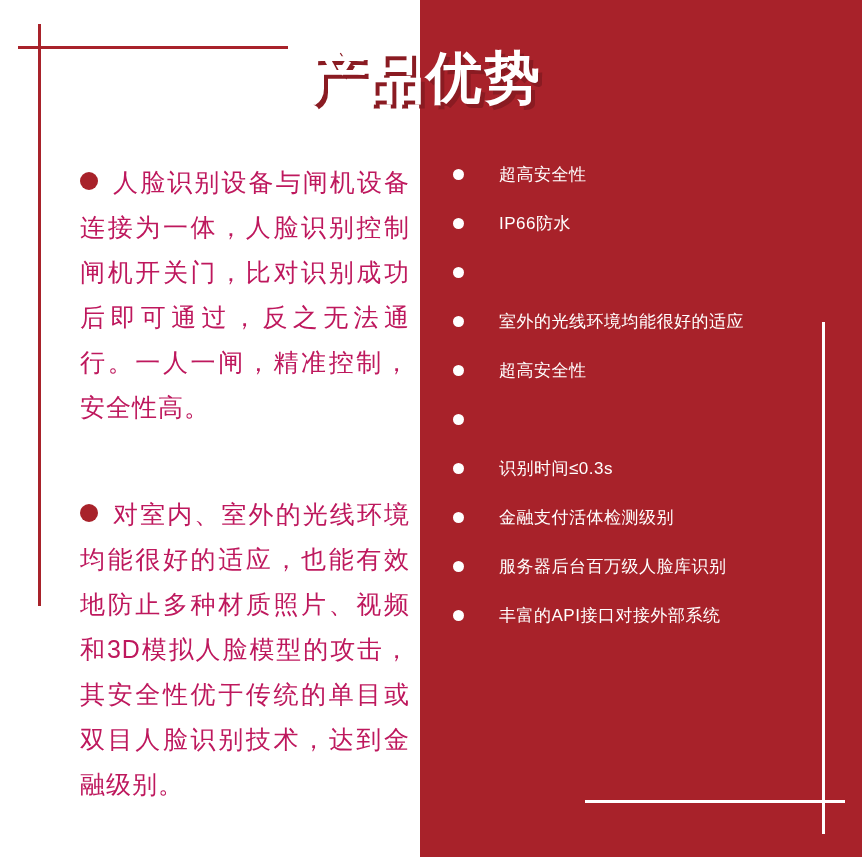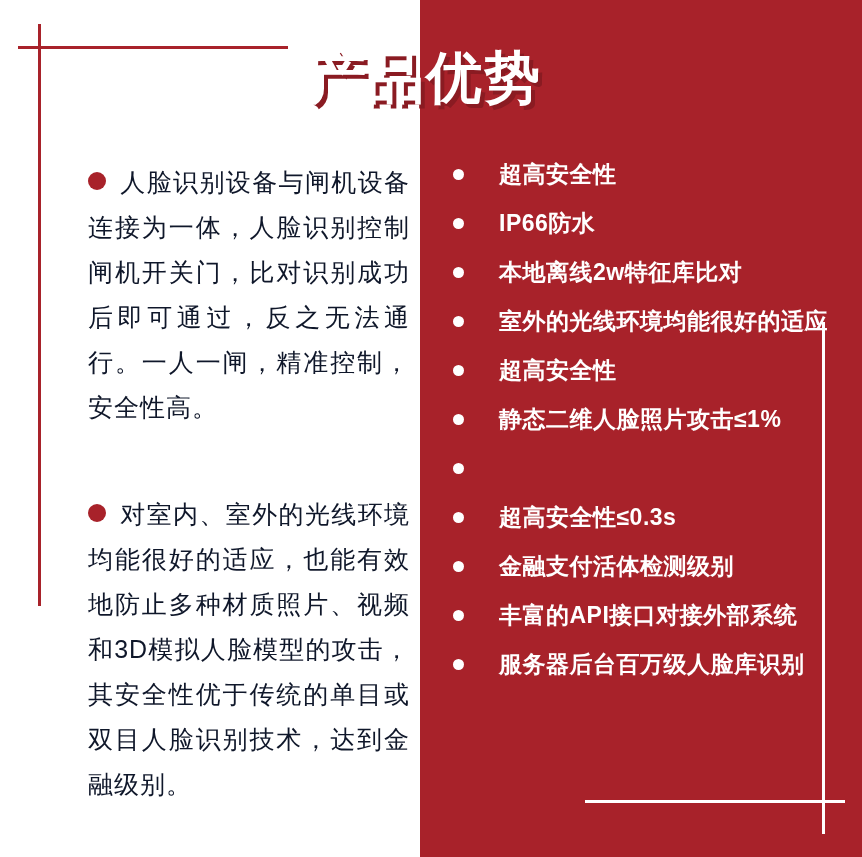--- a/index.html
+++ b/index.html
@@ -92,27 +92,26 @@
 
   
   .left-col {
     position: absolute;
     left: 80px;
     top: 160px;
     width: 330px;
   }
   .para {
     position: relative;
-    color: #0f172a;
+    color: #be185d;
     font-size: 25px;
     line-height: 45px;
     letter-spacing: 1px;
     text-align: justify;
     margin-bottom: 62px;
-    margin-left: 8px;
   }
   .para .dot {
     display: inline-block;
     width: 18px;
     height: 18px;
     border-radius: 50%;
     background: #a8222a;
     margin-right: 14px;
     vertical-align: middle;
     position: relative;
@@ -135,22 +134,22 @@
     width: 11px;
     height: 11px;
     border-radius: 50%;
     background: #ffffff;
     flex: 0 0 auto;
     margin-left: 13px;
     margin-right: 35px;
   }
   .bullet-text {
     color: #ffffff;
-    font-size: 23px;
-    font-weight: bold;
+    font-size: 17px;
+    font-weight: normal;
     letter-spacing: 0.5px;
     white-space: nowrap;
   }
 </style>
 </head>
 <body>
 
 <div class="page">
 
   <div class="red-panel"></div>
@@ -178,48 +177,43 @@
     <div class="bullet-row">
       <span class="bullet-dot"></span>
       <span class="bullet-text">超高安全性</span>
     </div>
     <div class="bullet-row">
       <span class="bullet-dot"></span>
       <span class="bullet-text">IP66防水</span>
     </div>
     <div class="bullet-row">
       <span class="bullet-dot"></span>
-      <span class="bullet-text">本地离线2w特征库比对</span>
     </div>
     <div class="bullet-row">
       <span class="bullet-dot"></span>
       <span class="bullet-text">室外的光线环境均能很好的适应</span>
     </div>
     <div class="bullet-row">
       <span class="bullet-dot"></span>
       <span class="bullet-text">超高安全性</span>
     </div>
     <div class="bullet-row">
       <span class="bullet-dot"></span>
-      <span class="bullet-text">静态二维人脸照片攻击≤1%</span>
-    </div>
-    <div class="bullet-row">
-      <span class="bullet-dot"></span>
-    </div>
-    <div class="bullet-row">
-      <span class="bullet-dot"></span>
-      <span class="bullet-text">超高安全性≤0.3s</span>
+    </div>
+    <div class="bullet-row">
+      <span class="bullet-dot"></span>
+      <span class="bullet-text">识别时间≤0.3s</span>
     </div>
     <div class="bullet-row">
       <span class="bullet-dot"></span>
       <span class="bullet-text">金融支付活体检测级别</span>
     </div>
     <div class="bullet-row">
       <span class="bullet-dot"></span>
+      <span class="bullet-text">服务器后台百万级人脸库识别</span>
+    </div>
+    <div class="bullet-row">
+      <span class="bullet-dot"></span>
       <span class="bullet-text">丰富的API接口对接外部系统</span>
     </div>
-    <div class="bullet-row">
-      <span class="bullet-dot"></span>
-      <span class="bullet-text">服务器后台百万级人脸库识别</span>
-    </div>
   </div>
 
 </div>
 
 </body></html>

